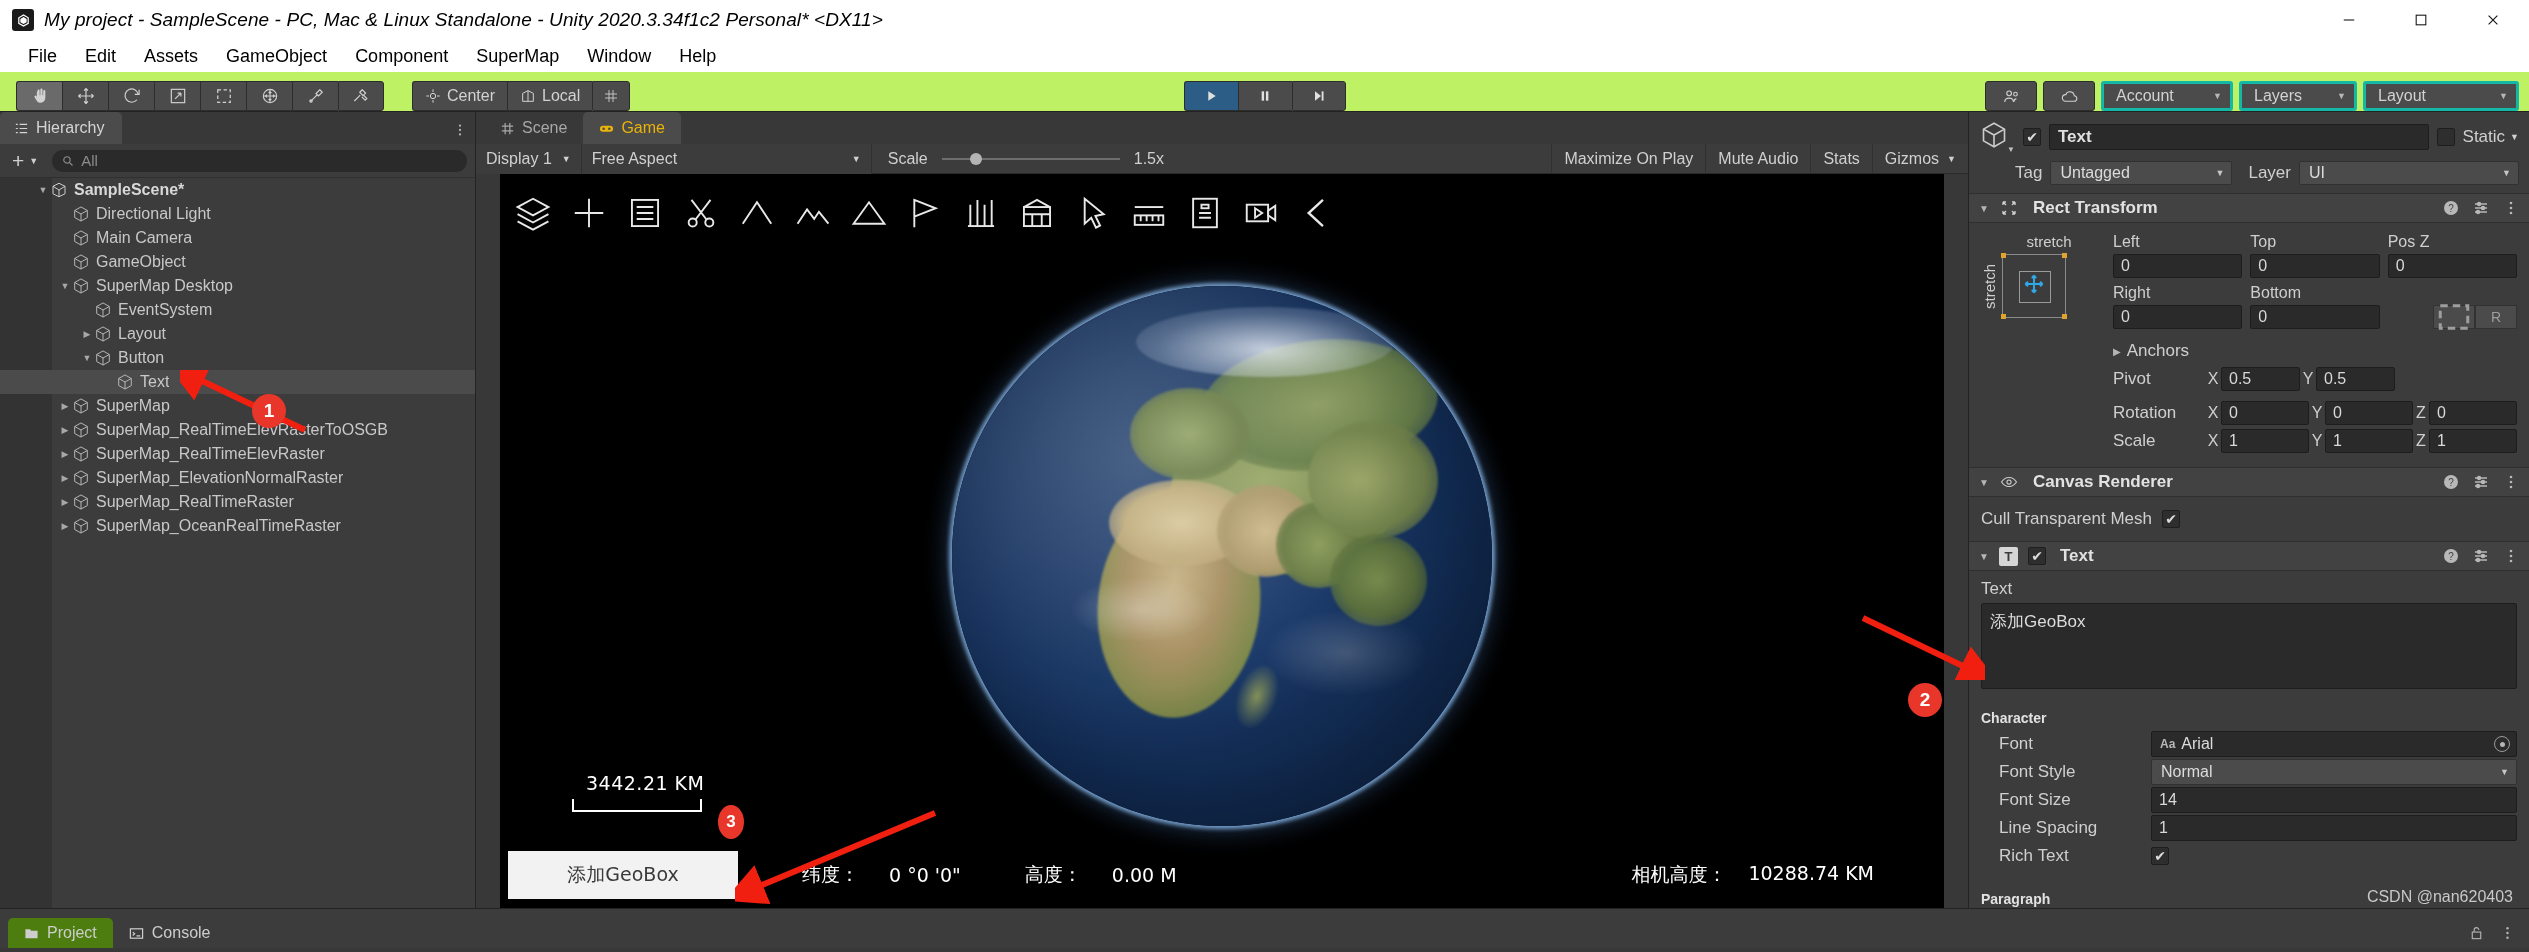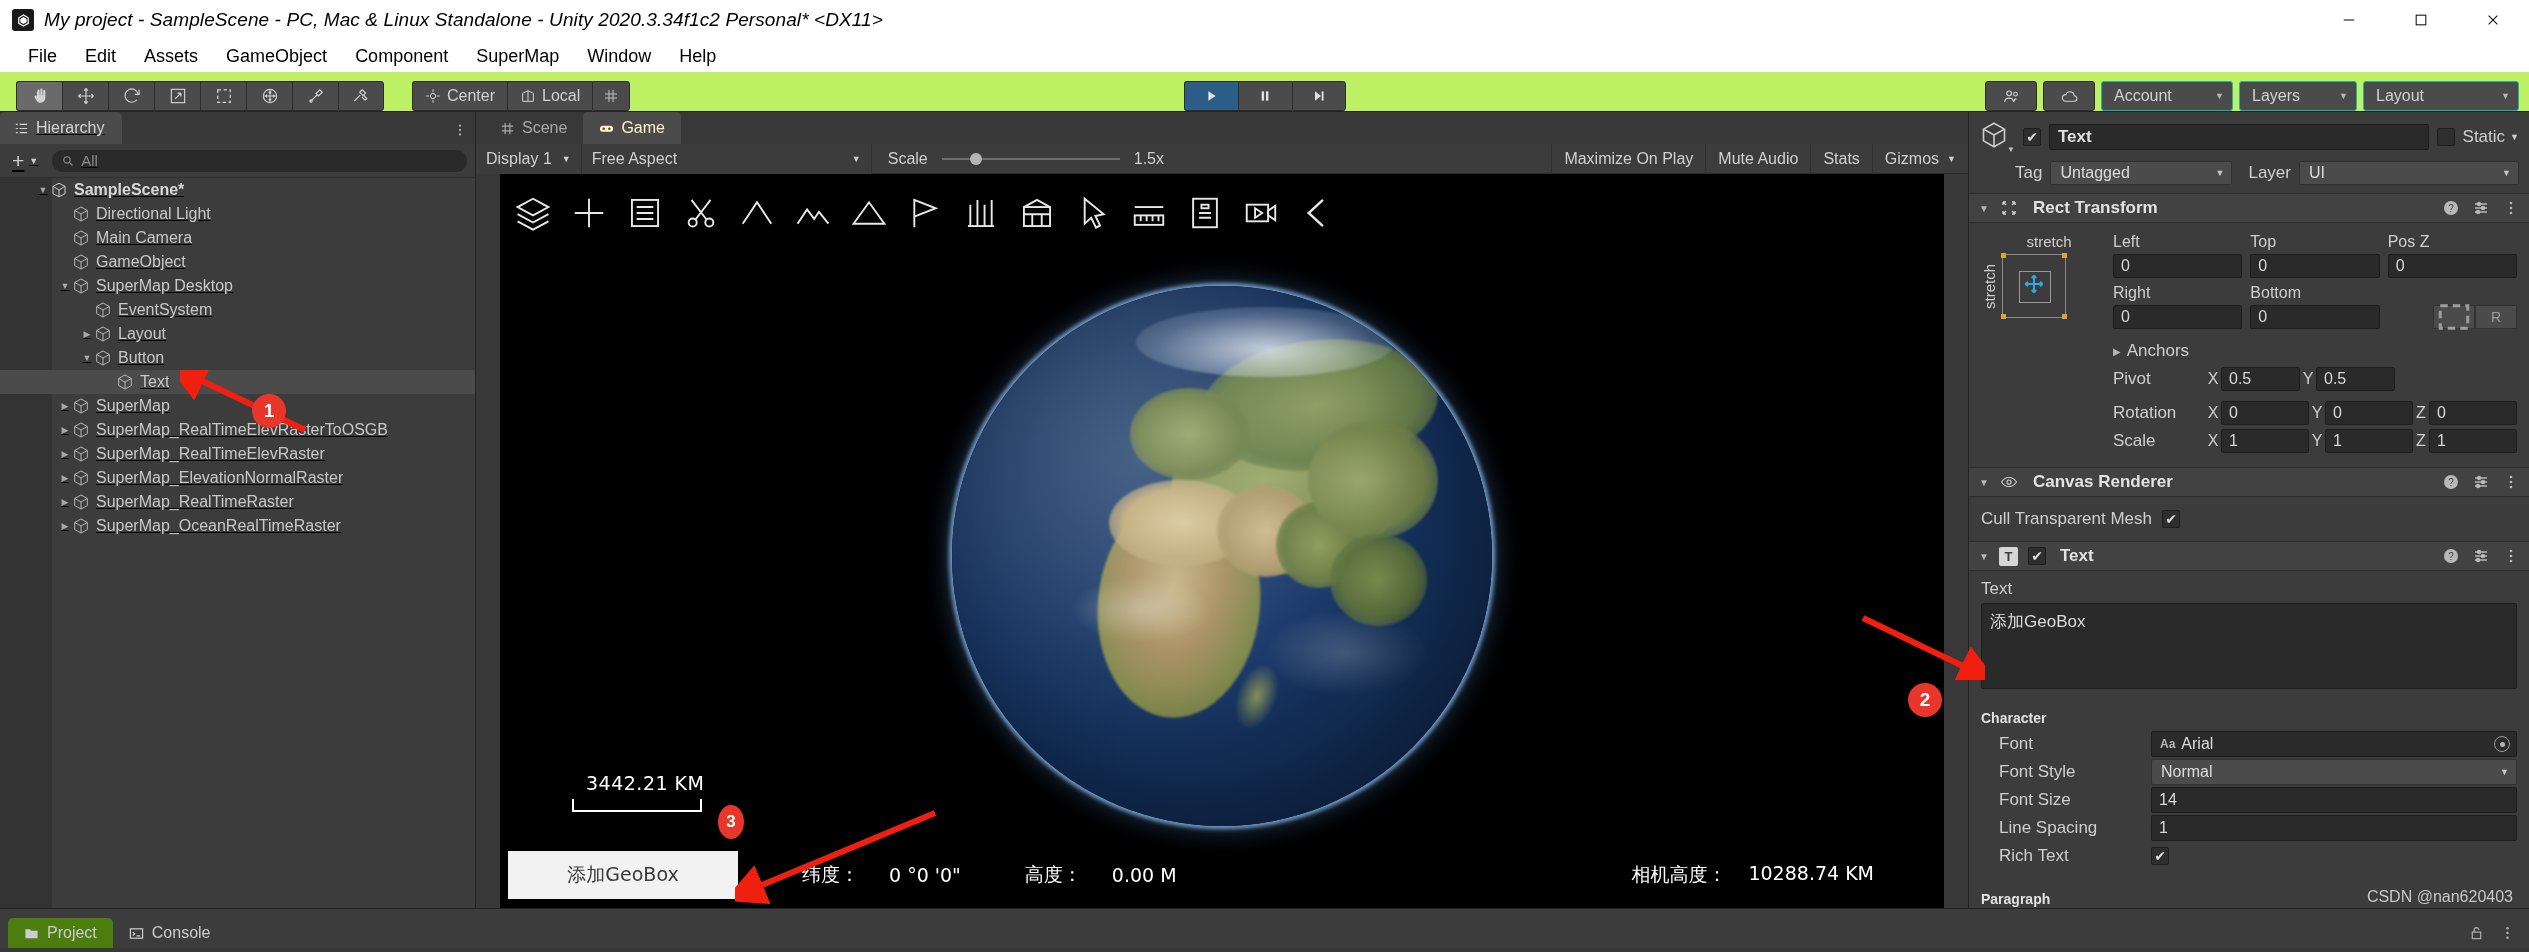--- a/index.html
+++ b/index.html
@@ -80,32 +80,32 @@
   .toolbar-right {
     position: absolute; right: 10px; display: flex; align-items: center; gap: 0;
   }
   .tr-icon {
     width: 52px; height: 30px; background: #4b4b4b; border: 1px solid #2d2d2d;
     display: flex; align-items: center; justify-content: center; color: #d0d0d0;
     margin-right: 6px; border-radius: 3px;
   }
   .tr-icon svg { width: 19px; height: 19px; }
   .tr-drop {
-    height: 30px; background: #4b4b4b; border: 1px solid #14b8a6; border-radius: 3px;
+    height: 30px; background: #4b4b4b; border: 3px solid #14b8a6; border-radius: 3px;
     display: flex; align-items: center; justify-content: space-between;
     padding: 0 8px 0 12px; color: #d2d2d2; font-size: 16px; margin-right: 6px;
   }
   .tr-drop .arrow { margin-left: 14px; font-size: 9px; opacity: .8; }
 
   
   .body { display: flex; height: 796px; background: #383838; }
 
   
   .hierarchy { width: 476px; background: #8b5cf6; display: flex; flex-direction: column;
-               border-right: 1px solid #232323; text-decoration: underline; }
+               border-right: 1px solid #232323; }
   .panel-tabrow { height: 32px; background: #383838; display: flex; align-items: flex-end;
                   position: relative; }
   .panel-tab {
     height: 32px; background: #4b4b4b; display: flex; align-items: center; gap: 7px;
     padding: 0 18px 0 14px; color: #d4d4d4; font-size: 16px;
     border-radius: 5px 5px 0 0;
   }
   .panel-tab svg { width: 15px; height: 15px; }
   .panel-tab-right { position: absolute; right: 8px; bottom: 6px; display: flex; gap: 12px;
                      color: #b0b0b0; }
@@ -143,21 +143,21 @@
 
   
   .center { flex: 1; display: flex; flex-direction: column; background: #383838;
             border-right: 1px solid #232323; }
   .gv-tabrow { height: 32px; background: #383838; display: flex; align-items: flex-end;
                position: relative; padding-left: 8px; }
   .gv-tab {
     height: 32px; display: flex; align-items: center; gap: 7px; padding: 0 16px;
     color: #a8a8a8; font-size: 16px; border-radius: 5px 5px 0 0;
   }
-  .gv-tab.active { background: #4b4b4b; color: #fef9c3; }
+  .gv-tab.active { background: #4b4b4b; color: #eab308; }
   .gv-tab svg { width: 15px; height: 15px; }
 
   .gv-toolbar {
     height: 30px; background: #3c3c3c; display: flex; align-items: center; gap: 0;
     border-bottom: 1px solid #2a2a2a; font-size: 16px; color: #d0d0d0;
   }
   .gvt-drop {
     height: 30px; display: flex; align-items: center; padding: 0 10px; gap: 10px;
     background: #3c3c3c; border-right: 1px solid #303030;
   }

